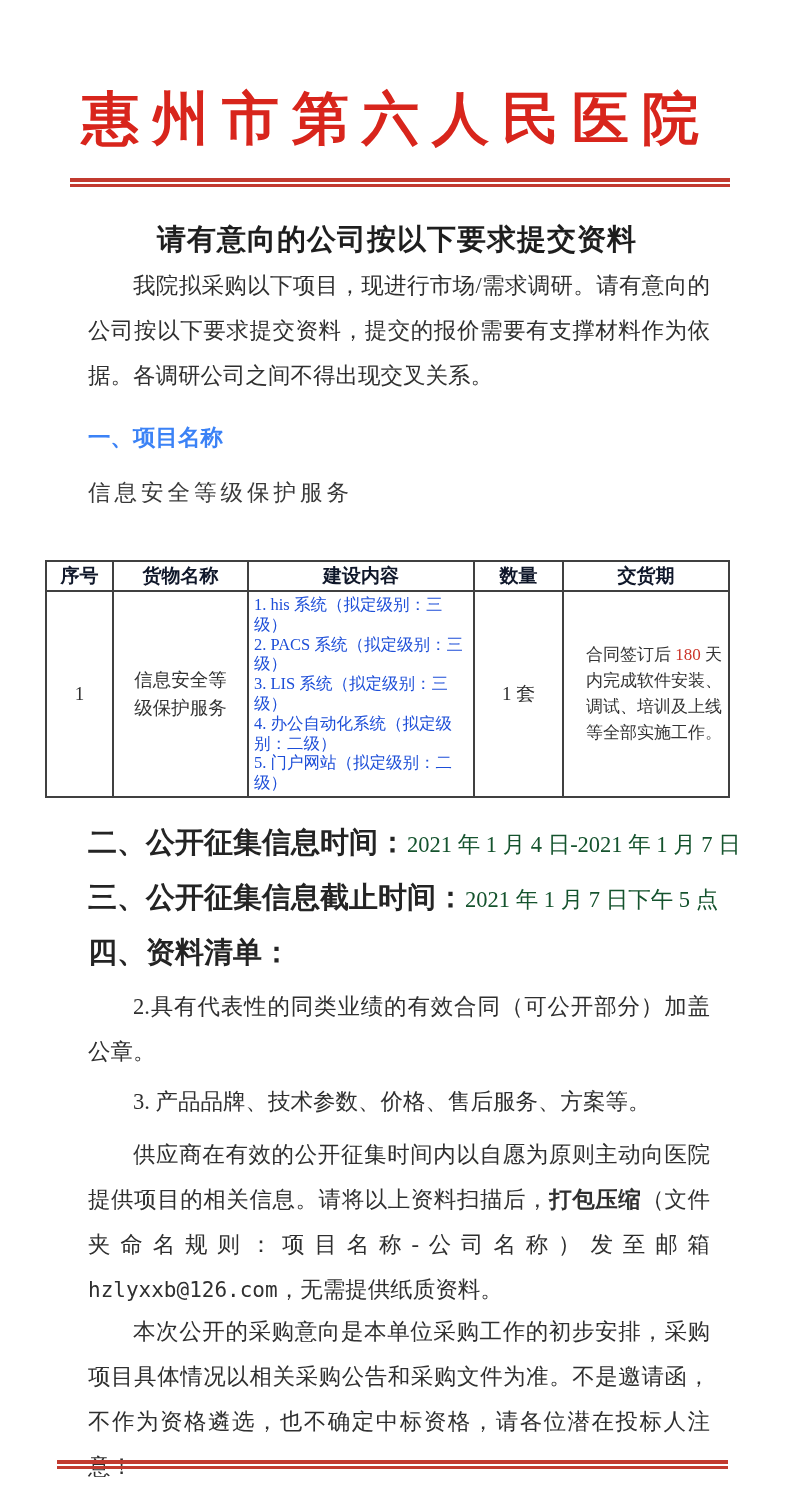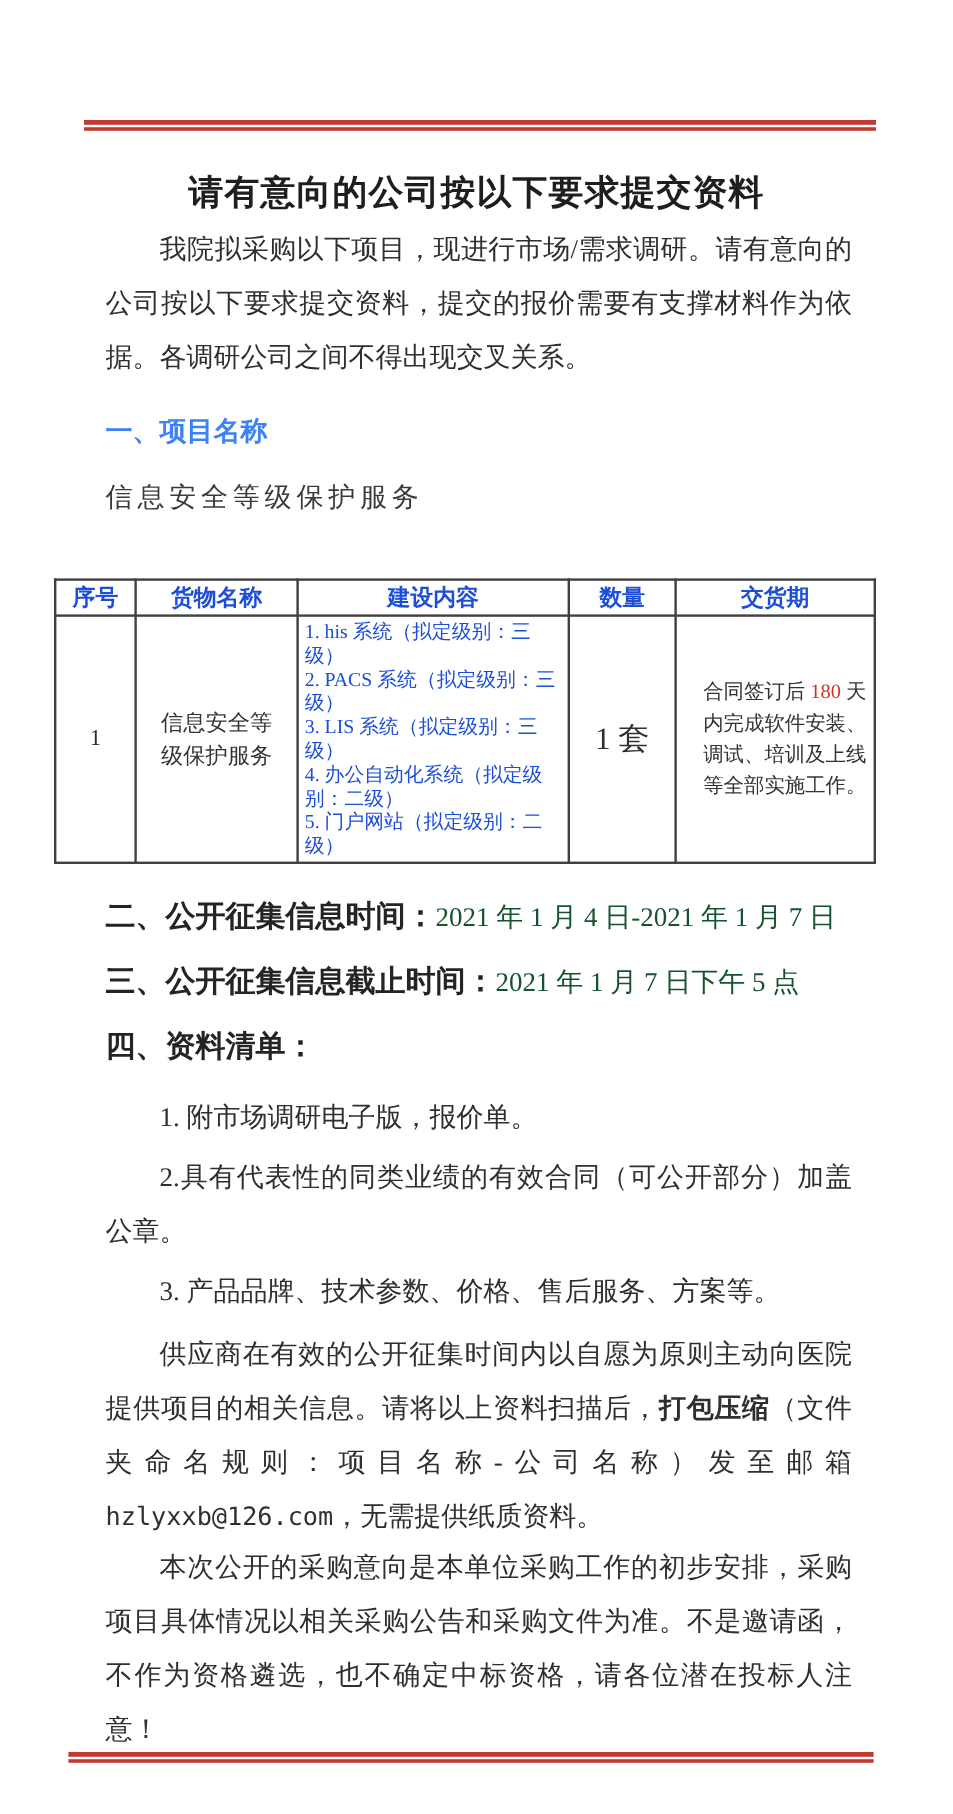--- a/index.html
+++ b/index.html
@@ -74,54 +74,54 @@
   }
   .doc-table th, .doc-table td {
     border: 2px solid #404040;
     padding: 0;
     vertical-align: middle;
   }
   .doc-table th {
     font-family: "Liberation Sans", "DejaVu Sans", sans-serif;
     font-size: 19px;
     font-weight: bold;
-    color: #1d4ed8;
+    color: #0f172a;
     height: 30px;
     text-align: center;
   }
   td.c-seq  { text-align: center; font-size: 19px; }
   td.c-name {
     text-align: center;
     font-family: "Liberation Sans", "DejaVu Sans", sans-serif;
     font-size: 18.5px; line-height: 28px;
     padding: 0 14px;
     color: #333;
   }
   td.c-content { padding: 3px 5px; vertical-align: middle; }
   td.c-content div {
     font-size: 16.5px;
     line-height: 19.8px;
     color: #1d4ed8;
     text-align: left;
   }
-  td.c-qty { text-align: center; font-size: 26px; }
+  td.c-qty { text-align: center; font-size: 19px; }
   td.c-delivery {
     text-align: right;
     font-size: 17px;
     line-height: 26px;
     padding: 0 6px;
     color: #333;
   }
   .red { color: #cc352a; }
 
   .secline { margin-top: 6px; line-height: 45px; white-space: nowrap; }
   .secline.first { margin-top: 22px; }
   .sec-inline {
     font-family: "Liberation Sans", "DejaVu Sans", sans-serif;
-    font-size: 25px; font-weight: bold; color: #242424;
+    font-size: 29px; font-weight: bold; color: #242424;
   }
   .sec-value { font-size: 22.5px; color: #14532d; }
 
   p.li { margin-top: 5px; }
   p.li-first { margin-top: 10px; }
   p.supplier { margin-top: 8px; }
   p.notice { margin-top: -4px; }
 
   .bold-seg {
     font-family: "Liberation Sans", "DejaVu Sans", sans-serif;
@@ -133,20 +133,21 @@
     position: absolute;
     left: 57px; right: 66px; bottom: 43px;
     margin: 0;
   }
 </style>
 </head>
 <body>
 
 <div class="page">
 
+  <div class="hospital-name">惠州市第六人民医院</div>
 
   <div class="rule">
     <div class="thick"></div>
     <div class="gap"></div>
     <div class="thin"></div>
   </div>
 
   <div class="doc-title">请有意向的公司按以下要求提交资料</div>
 
   <div class="content">
@@ -198,21 +199,20 @@
     </div>
 
     <div class="secline">
       <span class="sec-inline">三、公开征集信息截止时间：</span><span class="sec-value">2021 年 1 月 7 日下午 5 点</span>
     </div>
 
     <div class="secline">
       <span class="sec-inline">四、资料清单：</span>
     </div>
 
-    <p class="body indent li li-first">1. 附市场调研电子版，报价单。</p>
     <p class="body indent li">2.具有代表性的同类业绩的有效合同（可公开部分）加盖公章。</p>
     <p class="body indent li">3. 产品品牌、技术参数、价格、售后服务、方案等。</p>
 
     <p class="body indent supplier">
       <span>供应商在有效的公开征集时间内以自愿为原则主动向医院提供项目的相关信息。请将以上资料扫描后，</span><span class="bold-seg">打包压缩</span><span>（文件夹命名规则：项目名称-公司名称）发至邮箱 </span><span class="mono">hzlyxxb@126.com</span><span>，无需提供纸质资料。</span>
     </p>
 
     <p class="body indent notice">本次公开的采购意向是本单位采购工作的初步安排，采购项目具体情况以相关采购公告和采购文件为准。不是邀请函，不作为资格遴选，也不确定中标资格，请各位潜在投标人注意！</p>
 
   </div>

